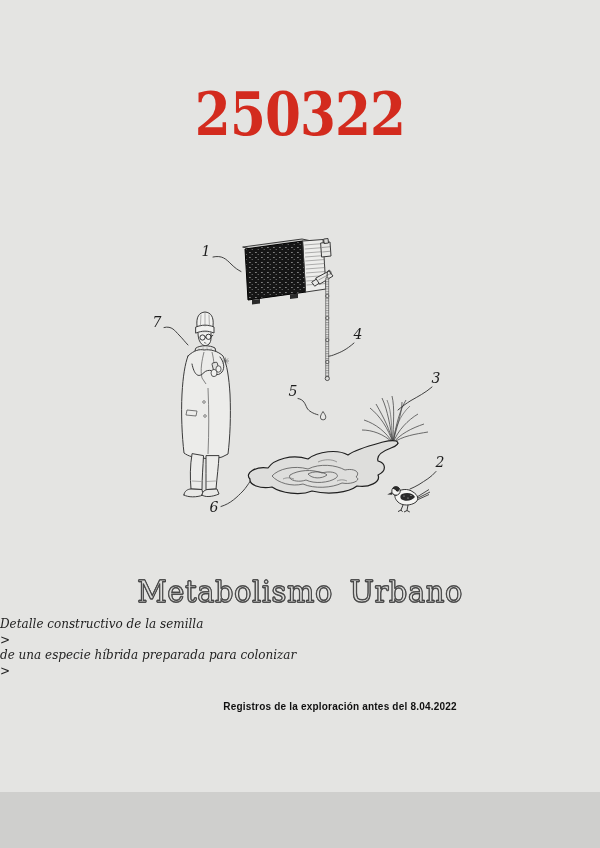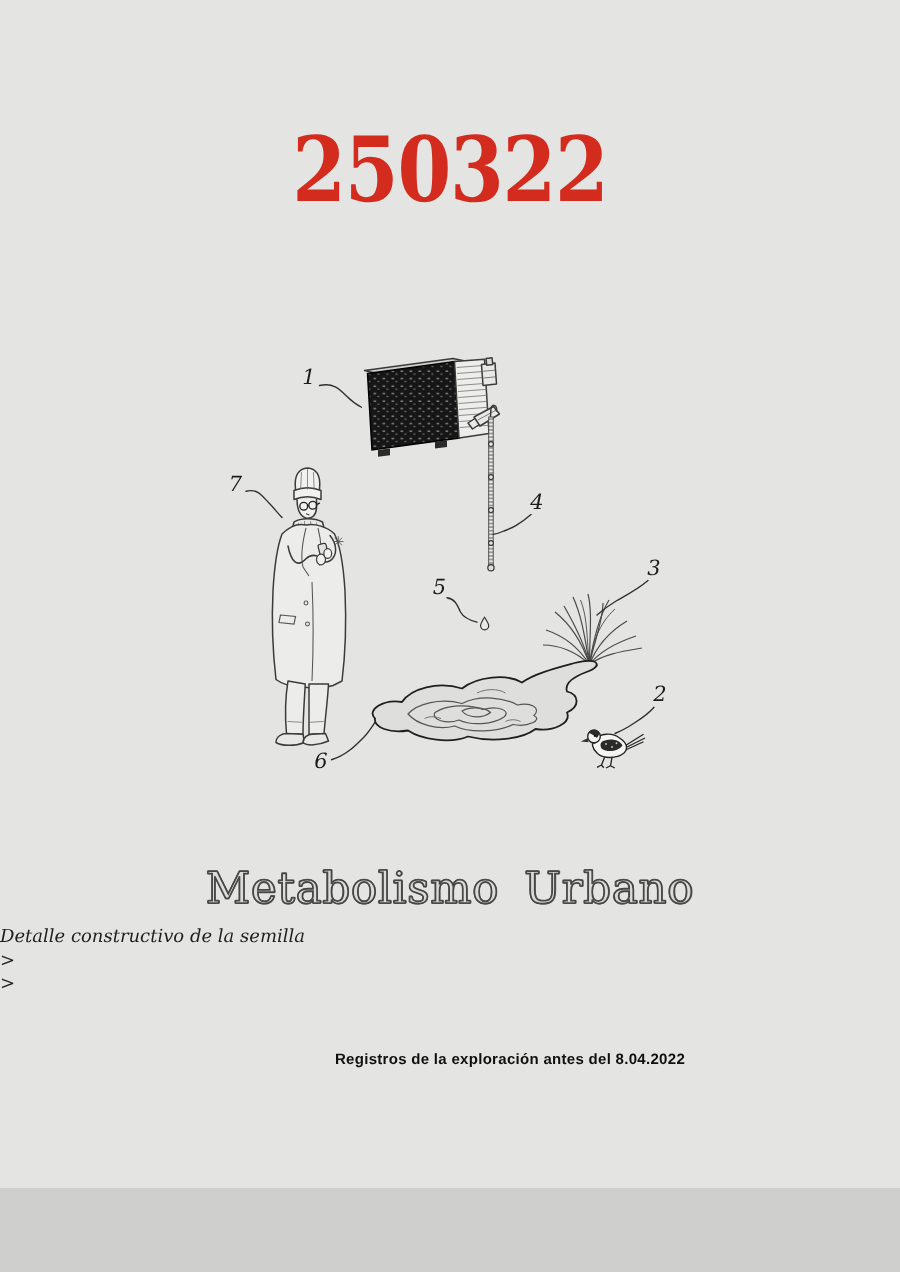--- a/index.html
+++ b/index.html
@@ -262,18 +262,19 @@
       <text class="callout" x="300" y="241" text-anchor="middle">2</text>
       <path class="leader" d="M296,245.5 C291,251.5 285,254.5 279,258.5 C275.5,260.5 272.5,262 270,263"></path>
     </g>
   </svg>
 
   <div class="main-title">Metabolismo Urbano</div>
 
   <div class="subtitle">
     <div class="line">Detalle constructivo de la semilla</div>
     <div class="line">&gt;</div>
+    <div class="line">de una especie híbrida preparada para colonizar</div>
     <div class="line">&gt;</div>
   </div>
 
   <div class="footer-note">Registros de la exploración antes del 8.04.2022</div>
 
 </div>
 
 </body></html>

